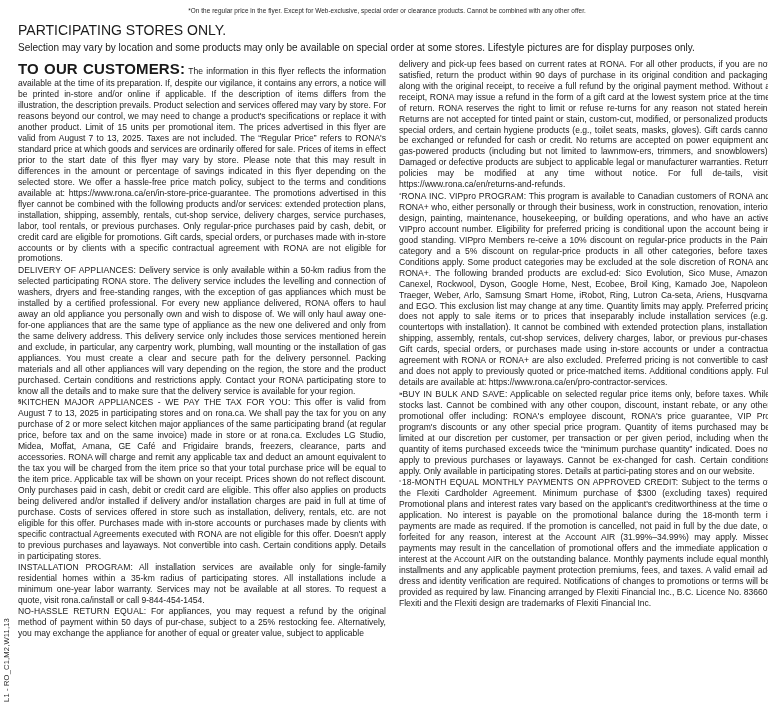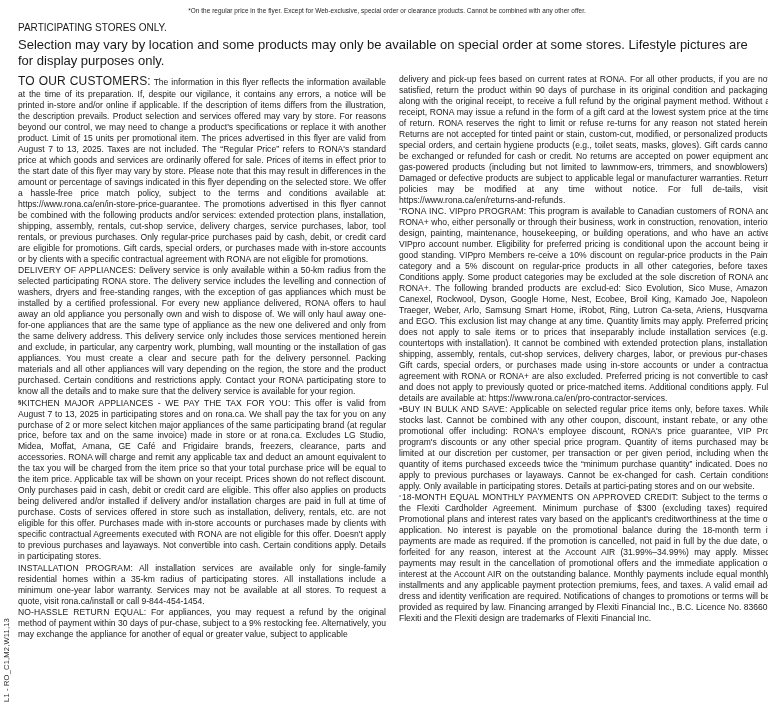--- a/index.html
+++ b/index.html
@@ -30,27 +30,27 @@
     font-size: 6.4px;
     line-height: 1.25;
     letter-spacing: 0.01em;
     color: #1f1f1f;
     margin: 3px 0 7px 0;
     padding-right: 6px;
   }
 
   
   .intro-line {
-    font-size: 10px;
+    font-size: 14px;
     line-height: 1.28;
     color: #1a1a1a;
     margin: 0 0 2px 0;
   }
   .intro-line.small {
-    font-size: 13px;
+    font-size: 10px;
     margin-bottom: 4px;
   }
 
   
   .columns {
     display: flex;
     gap: 13px;
     align-items: flex-start;
   }
   .col {
@@ -77,22 +77,22 @@
     font-weight: normal;
     letter-spacing: 0.012em;
   }
   .sym {
     font-size: 6.2px;
     vertical-align: 0.32em;
     font-weight: bold;
     line-height: 0;
   }
   .lead {
-    font-weight: normal;
-    font-size: 12px;
+    font-weight: bold;
+    font-size: 15px;
     letter-spacing: 0.01em;
   }
 
   
   .vcode {
     position: absolute;
     left: 1px;
     bottom: 2px;
     font-size: 7.6px;
     color: #2b2b2b;
@@ -120,21 +120,21 @@
     <div class="col left">
 
       <p class="para"><span class="lead">TO OUR CUSTOMERS:</span><span> The information in this flyer reflects the information available at the time of its preparation. If, despite our vigilance, it contains any errors, a notice will be printed in-store and/or online if applicable. If the description of items differs from the illustration, the description prevails. Product selection and services offered may vary by store. For reasons beyond our control, we may need to change a product's specifications or replace it with another product. Limit of 15 units per promotional item. The prices advertised in this flyer are valid from August 7 to 13, 2025. Taxes are not included. The “Regular Price” refers to RONA's standard price at which goods and services are ordinarily offered for sale. Prices of items in effect prior to the start date of this flyer may vary by store. Please note that this may result in differences in the amount or percentage of savings indicated in this flyer depending on the selected store. We offer a hassle-free price match policy, subject to the terms and conditions available at: https://www.rona.ca/en/in-store-price-guarantee. The promotions advertised in this flyer cannot be combined with the following products and/or services: extended protection plans, installation, shipping, assembly, rentals, cut-shop service, delivery charges, service purchases, labor, tool rentals, or previous purchases. Only regular-price purchases paid by cash, debit, or credit card are eligible for promotions. Gift cards, special orders, or purchases made with in-store accounts or by clients with a specific contractual agreement with RONA are not eligible for promotions.</span></p>
 
       <p class="para"><span class="hd">DELIVERY OF APPLIANCES:</span><span> Delivery service is only available within a 50-km radius from the selected participating RONA store. The delivery service includes the levelling and connection of washers, dryers and free-standing ranges, with the exception of gas appliances which must be installed by a certified professional. For every new appliance delivered, RONA offers to haul away an old appliance you personally own and wish to dispose of. We will only haul away one-for-one appliances that are the same type of appliance as the new one delivered and only from the same delivery address. This delivery service only includes those services mentioned herein and exclude, in particular, any carpentry work, plumbing, wall mounting or the installation of gas appliances. You must create a clear and secure path for the delivery personnel. Packing materials and all other appliances will vary depending on the region, the store and the product purchased. Certain conditions and restrictions apply. Contact your RONA participating store to know all the details and to make sure that the delivery service is available for your region.</span></p>
 
       <p class="para"><span class="sym">§</span><span class="hd">KITCHEN MAJOR APPLIANCES - WE PAY THE TAX FOR YOU:</span><span> This offer is valid from August 7 to 13, 2025 in participating stores and on rona.ca. We shall pay the tax for you on any purchase of 2 or more select kitchen major appliances of the same participating brand (at regular price, before tax and on the same invoice) made in store or at rona.ca. Excludes LG Studio, Midea, Moffat, Amana, GE Café and Frigidaire brands, freezers, clearance, parts and accessories. RONA will charge and remit any applicable tax and deduct an amount equivalent to the tax you will be charged from the item price so that your total purchase price will be equal to the item price. Applicable tax will be shown on your receipt. Prices shown do not reflect discount. Only purchases paid in cash, debit or credit card are eligible. This offer also applies on products being delivered and/or installed if delivery and/or installation charges are paid in full at time of purchase. Costs of services offered in store such as installation, delivery, rentals, etc. are not eligible for this offer. Purchases made with in-store accounts or purchases made by clients with specific contractual Agreements executed with RONA are not eligible for this offer. Doesn't apply to previous purchases and layaways. Not convertible into cash. Certain conditions apply. Details in participating stores.</span></p>
 
       <p class="para"><span class="hd">INSTALLATION PROGRAM:</span><span> All installation services are available only for single-family residential homes within a 35-km radius of participating stores. All installations include a minimum one-year labor warranty. Services may not be available at all stores. To request a quote, visit rona.ca/install or call 9-844-454-1454.</span></p>
 
-      <p class="para tight"><span class="hd">NO-HASSLE RETURN EQUAL:</span><span> For appliances, you may request a refund by the original method of payment within 30 days of pur-chase, subject to a 9% restocking fee. Alternatively, you may exchange the appliance for another of equal or greater value, subject to applicable</span></p>
+      <p class="para tight"><span class="hd">NO-HASSLE RETURN EQUAL:</span><span> For appliances, you may request a refund by the original method of payment within 50 days of pur-chase, subject to a 25% restocking fee. Alternatively, you may exchange the appliance for another of equal or greater value, subject to applicable</span></p>
 
     </div>
 
     <div class="col right">
 
       <p class="para">delivery and pick-up fees based on current rates at RONA. For all other products, if you are not satisfied, return the product within 90 days of purchase in its original condition and packaging, along with the original receipt, to receive a full refund by the original payment method. Without a receipt, RONA may issue a refund in the form of a gift card at the lowest system price at the time of return. RONA reserves the right to limit or refuse re-turns for any reason not stated herein. Returns are not accepted for tinted paint or stain, custom-cut, modified, or personalized products, special orders, and certain hygiene products (e.g., toilet seats, masks, gloves). Gift cards cannot be exchanged or refunded for cash or credit. No returns are accepted on power equipment and gas-powered products (including but not limited to lawnmow-ers, trimmers, and snowblowers). Damaged or defective products are subject to applicable legal or manufacturer warranties. Return policies may be modified at any time without notice. For full de-tails, visit: https://www.rona.ca/en/returns-and-refunds.</p>
 
       <p class="para"><span class="sym">°</span><span class="hd">RONA INC. VIPpro PROGRAM:</span><span> This program is available to Canadian customers of RONA and RONA+ who, either personally or through their business, work in construction, renovation, interior design, painting, maintenance, housekeeping, or building operations, and who have an active VIPpro account number. Eligibility for preferred pricing is conditional upon the account being in good standing. VIPpro Members re-ceive a 10% discount on regular-price products in the Paint category and a 5% discount on regular-price products in all other categories, before taxes. Conditions apply. Some product categories may be excluded at the sole discretion of RONA and RONA+. The following branded products are exclud-ed: Sico Evolution, Sico Muse, Amazon, Canexel, Rockwool, Dyson, Google Home, Nest, Ecobee, Broil King, Kamado Joe, Napoleon, Traeger, Weber, Arlo, Samsung Smart Home, iRobot, Ring, Lutron Ca-seta, Ariens, Husqvarna, and EGO. This exclusion list may change at any time. Quantity limits may apply. Preferred pricing does not apply to sale items or to prices that inseparably include installation services (e.g., countertops with installation). It cannot be combined with extended protection plans, installation, shipping, assembly, rentals, cut-shop services, delivery charges, labor, or previous pur-chases. Gift cards, special orders, or purchases made using in-store accounts or under a contractual agreement with RONA or RONA+ are also excluded. Preferred pricing is not convertible to cash and does not apply to previously quoted or price-matched items. Additional conditions apply. Full details are available at: https://www.rona.ca/en/pro-contractor-services.</span></p>
 
       <p class="para"><span class="sym">»</span><span class="hd">BUY IN BULK AND SAVE:</span><span> Applicable on selected regular price items only, before taxes. While stocks last. Cannot be combined with any other coupon, discount, instant rebate, or any other promotional offer including: RONA's employee discount, RONA's price guarantee, VIP Pro program's discounts or any other special price program. Quantity of items purchased may be limited at our discretion per customer, per transaction or per given period, including when the quantity of items purchased exceeds twice the “minimum purchase quantity” indicated. Does not apply to previous purchases or layaways. Cannot be ex-changed for cash. Certain conditions apply. Only available in participating stores. Details at partici-pating stores and on our website.</span></p>

